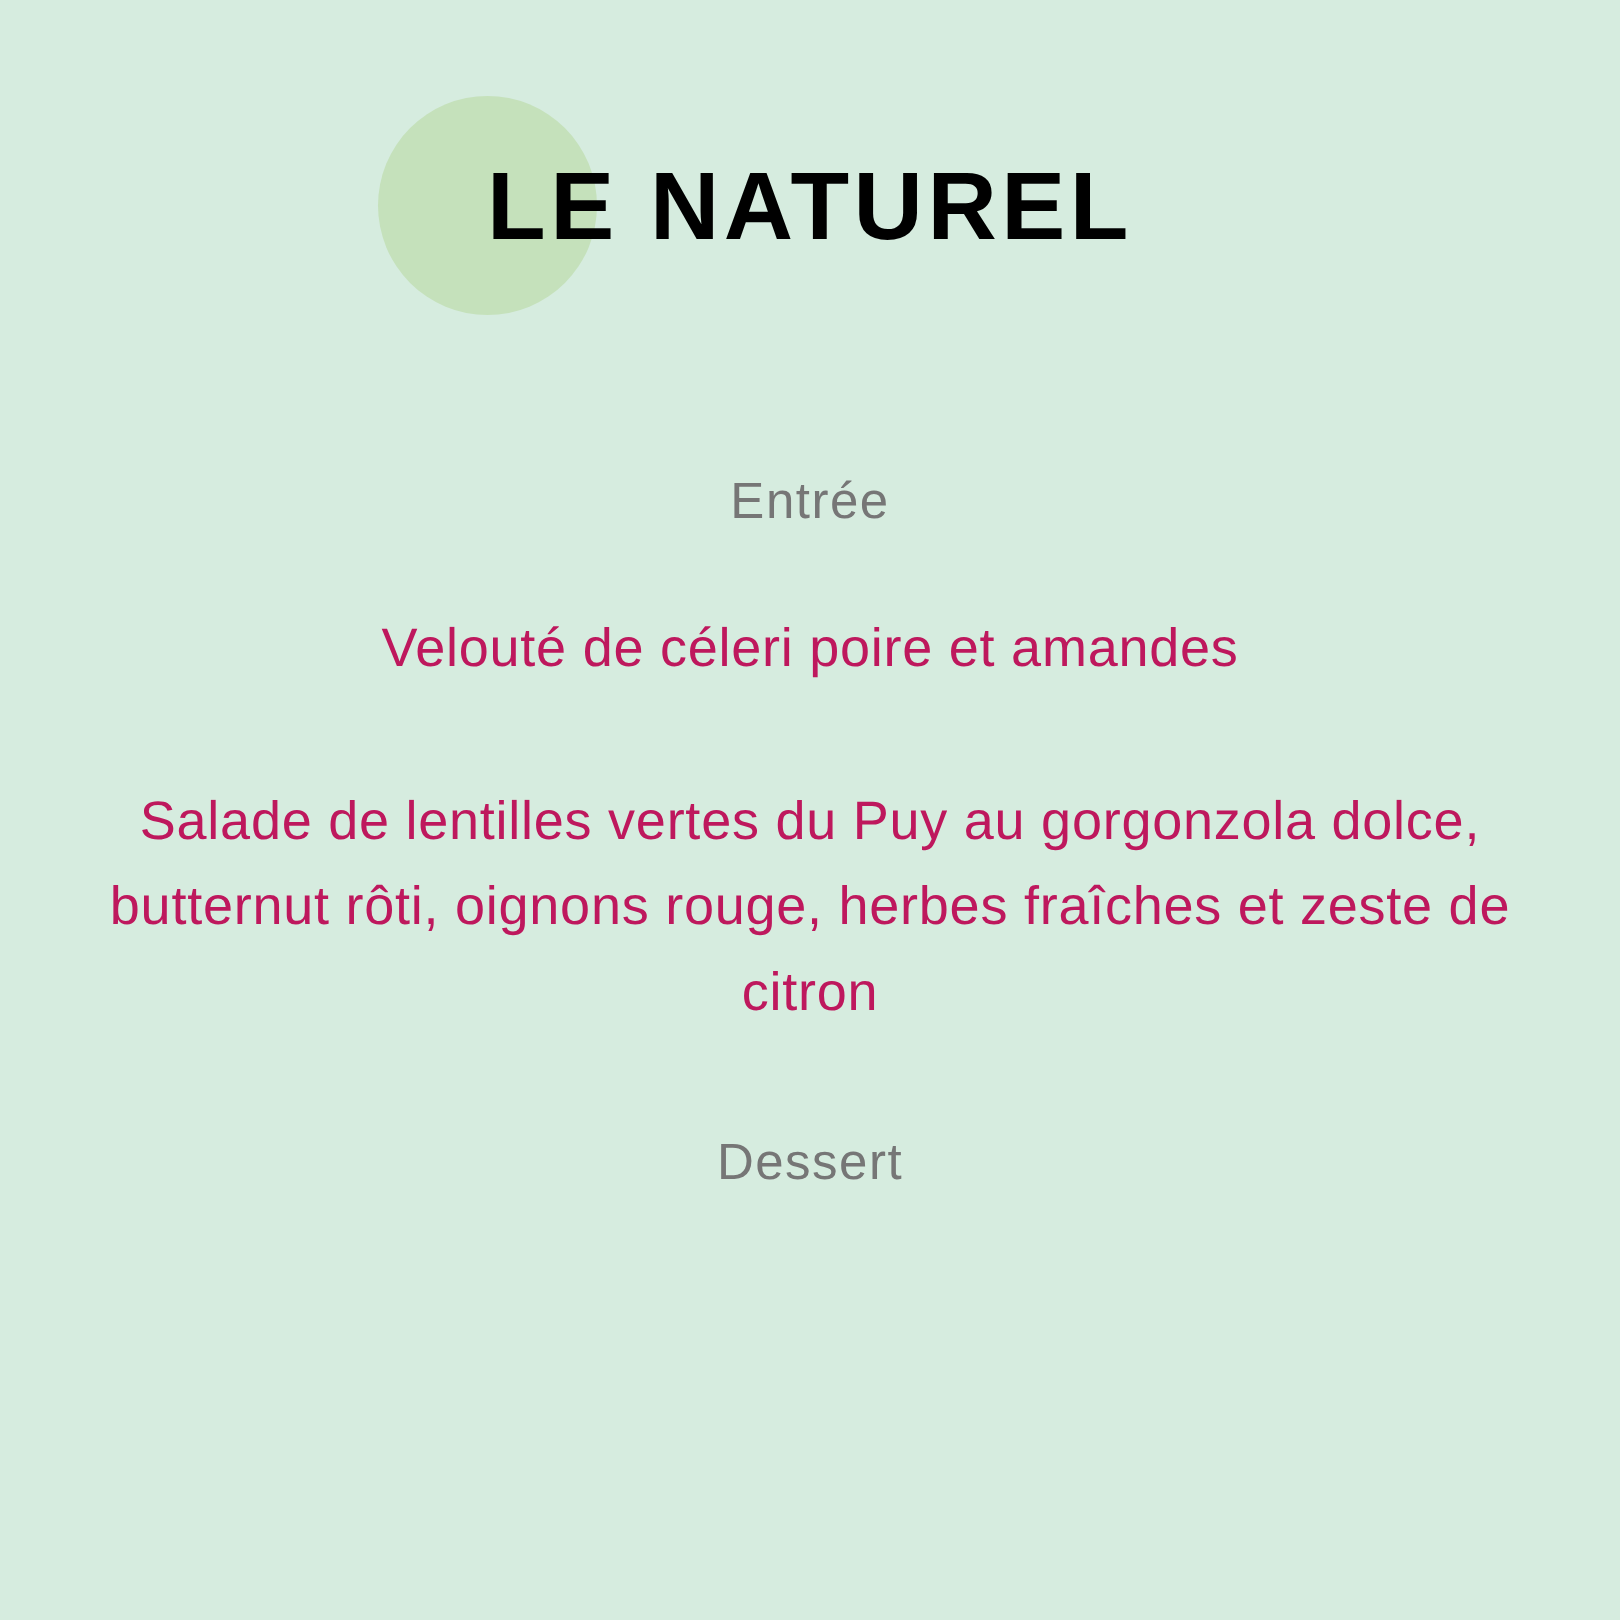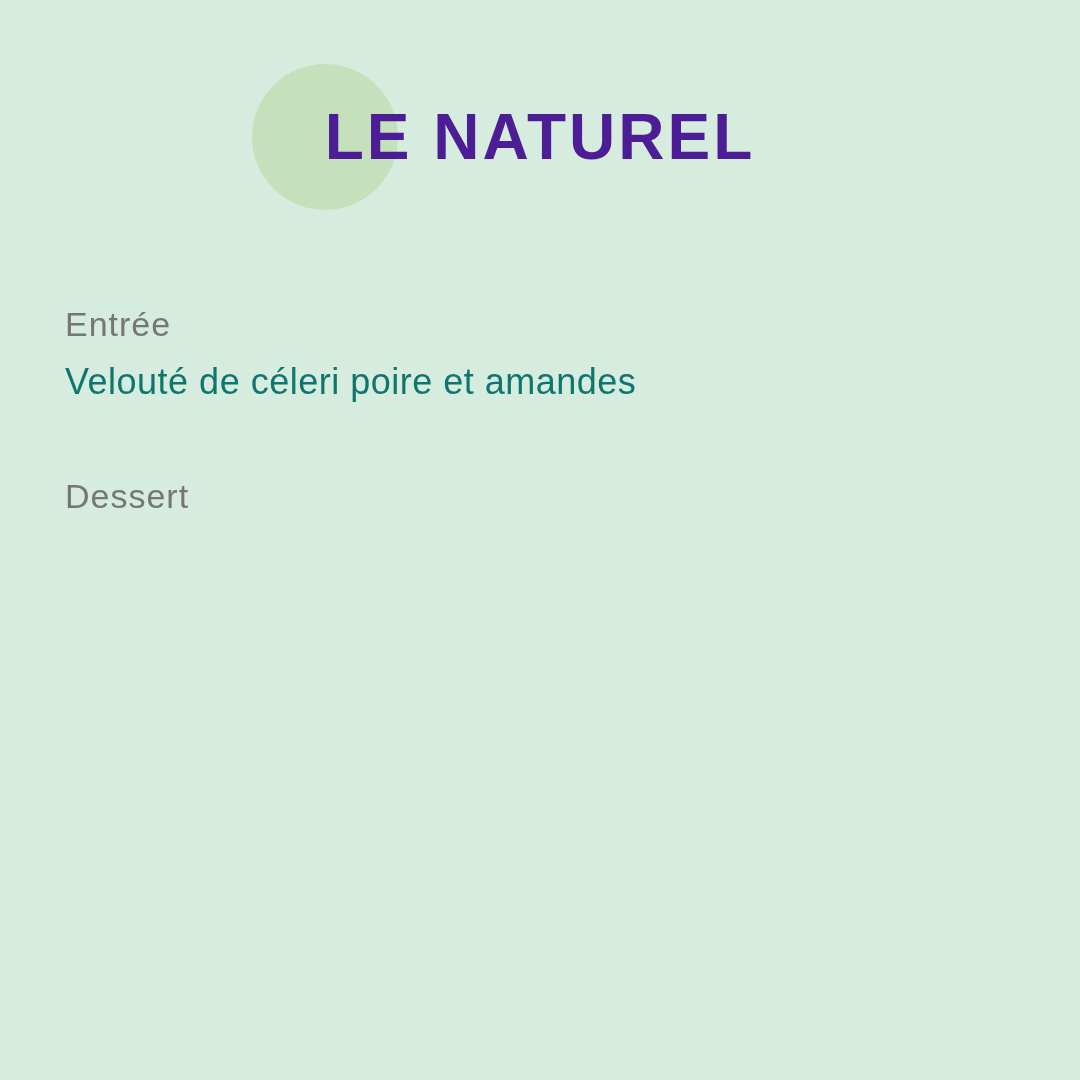--- a/index.html
+++ b/index.html
@@ -27,62 +27,64 @@
   }
   .title {
     position: absolute;
     left: 0;
     top: 100px;
     width: 1080px;
     text-align: center;
     font-size: 64px;
     font-weight: 800;
     letter-spacing: 3px;
-    color: #4c1d95;
+    color: #000000;
   }
   .menu {
     position: absolute;
     left: 65px;
-    top: 296px;
+    top: 306px;
     width: 950px;
-    text-align: left;
+    text-align: center;
   }
   .section {
     margin-bottom: 58px;
   }
   .section-label {
     font-size: 34px;
     line-height: 57px;
     color: #767676;
     letter-spacing: 1px;
   }
   .section-desc {
     font-size: 36px;
     line-height: 57px;
-    color: #0f766e;
+    color: #be185d;
     letter-spacing: 0.5px;
+    margin-top: 40px;
   }
 </style>
 </head>
 <body>
 
 <div class="canvas">
 
   <div class="accent-circle"></div>
 
   <div class="title">LE NATUREL</div>
 
   <div class="menu">
 
     <div class="section">
       <div class="section-label">Entrée</div>
       <div class="section-desc">Velouté de céleri poire et amandes</div>
     </div>
 
     <div class="section">
+      <div class="section-desc">Salade de lentilles vertes du Puy au gorgonzola dolce, butternut rôti, oignons rouge, herbes fraîches et zeste de citron</div>
     </div>
 
     <div class="section">
       <div class="section-label">Dessert</div>
     </div>
 
   </div>
 
 </div>
 

